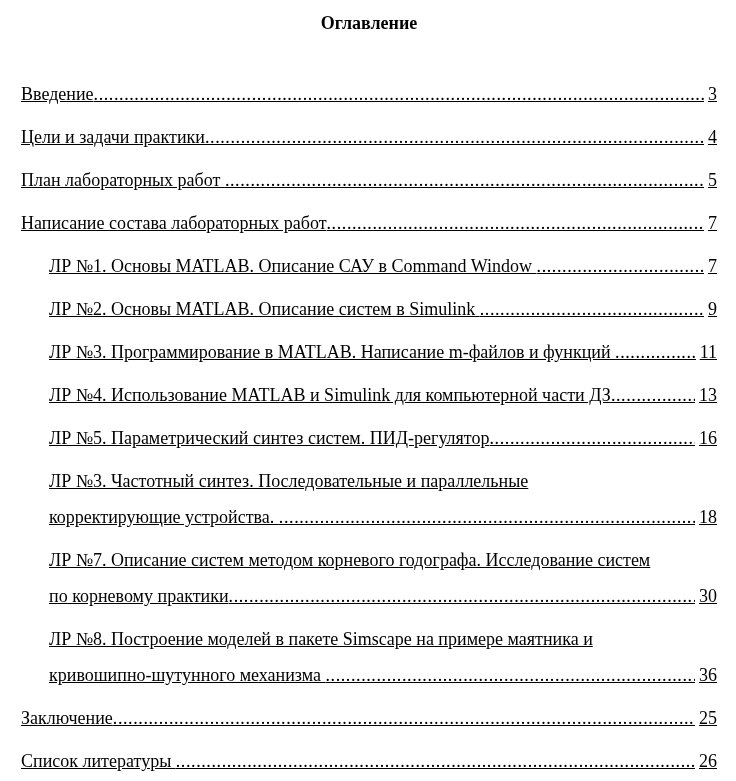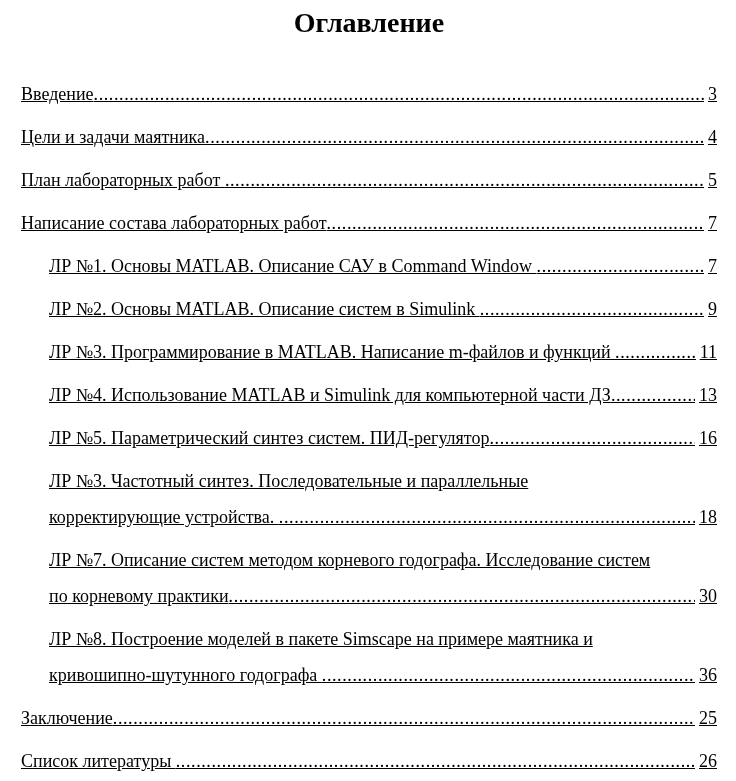--- a/index.html
+++ b/index.html
@@ -15,21 +15,21 @@
     font-size: 18px;
     color: #000000;
     overflow: hidden;
   }
   .page {
     width: 736px;
     height: 781px;
     padding: 10px 19px 0 21px;
   }
   .doc-title {
-    font-size: 28px;
+    font-size: 18px;
     font-weight: bold;
     text-align: center;
     line-height: 26px;
     margin: 0;
   }
   .toc {
     margin-top: 40px;
     text-decoration: underline;
   }
   .entry {
@@ -80,21 +80,21 @@
     <div class="entry lvl0">
       <div class="row">
         <span class="lbl">Введение</span>
         <span class="dots"></span>
         <span class="pg">3</span>
       </div>
     </div>
 
     <div class="entry lvl0">
       <div class="row">
-        <span class="lbl">Цели и задачи маятника</span>
+        <span class="lbl">Цели и задачи практики</span>
         <span class="dots"></span>
         <span class="pg">4</span>
       </div>
     </div>
 
     <div class="entry lvl0">
       <div class="row">
         <span class="lbl">План лабораторных работ </span>
         <span class="dots"></span>
         <span class="pg">5</span>
@@ -163,21 +163,21 @@
       <div class="row">
         <span class="lbl">по корневому практики</span>
         <span class="dots"></span>
         <span class="pg">30</span>
       </div>
     </div>
 
     <div class="entry lvl1">
       <div class="wrapline">ЛР №8. Построение моделей в пакете Simscape на примере маятника и</div>
       <div class="row">
-        <span class="lbl">кривошипно-шутунного годографа </span>
+        <span class="lbl">кривошипно-шутунного механизма </span>
         <span class="dots"></span>
         <span class="pg">36</span>
       </div>
     </div>
 
     <div class="entry lvl0">
       <div class="row">
         <span class="lbl">Заключение</span>
         <span class="dots"></span>
         <span class="pg">25</span>

